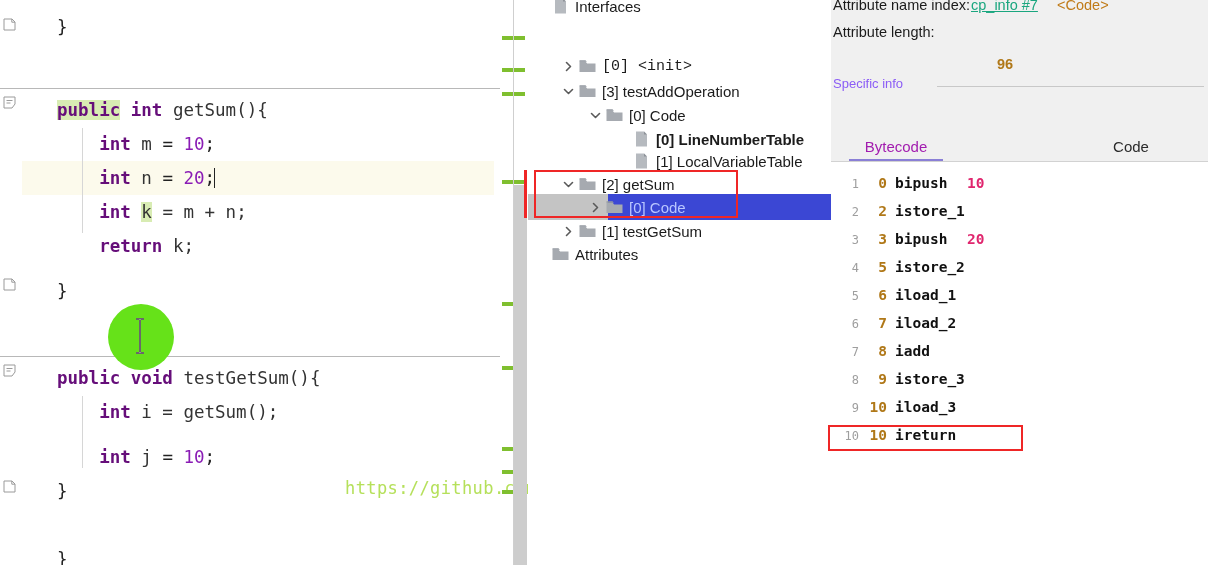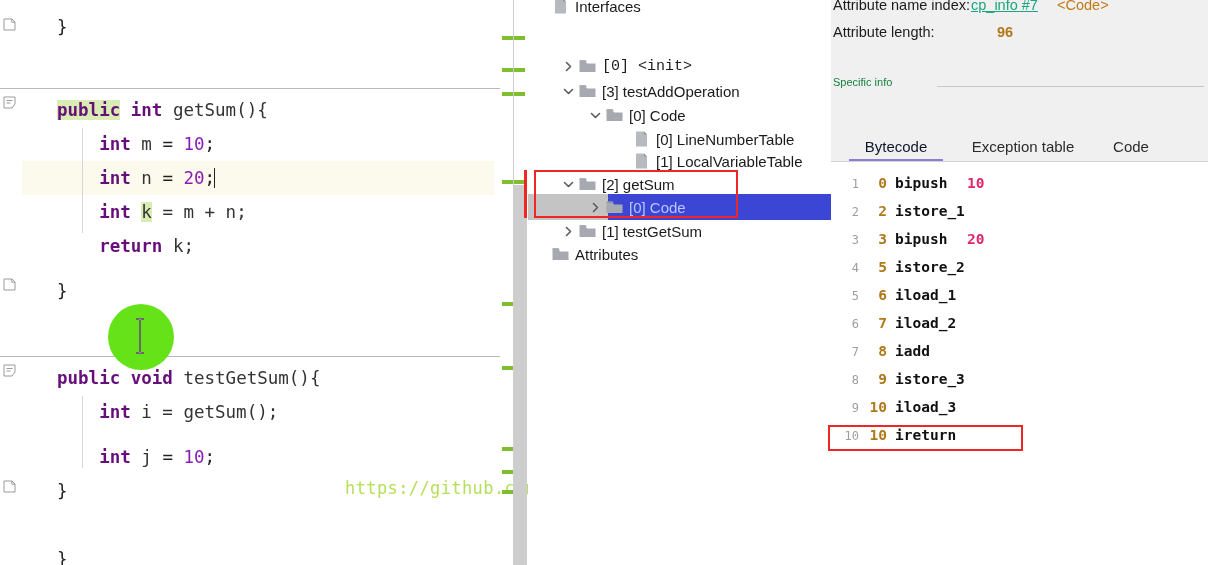--- a/index.html
+++ b/index.html
@@ -138,37 +138,37 @@
   .attr-label { position: absolute; left: 2px; }
   .attr-value { position: absolute; }
   .cp-link {
     color: #1aa67f; text-decoration: underline; cursor: pointer;
   }
   .cp-extra { color: #c07b18; }
   .attr-num { color: #b07818; font-weight: bold; }
 
   #specific-info-title {
     position: absolute; left: 2px; top: 76px;
-    font-size: 11px; color: #15803d;
+    font-size: 13px; color: #8b5cf6;
   }
   #specific-info-rule {
     position: absolute; left: 106px; top: 86px; right: 4px;
     border-top: 1px solid #c8c8c8; height: 0;
   }
 
   #tabs {
     position: absolute; left: 0; top: 130px; right: 0; height: 32px;
   }
   .tab {
     position: absolute; top: 0; height: 32px;
     font-size: 15px; color: #2b2b2b;
     display: flex; align-items: center; justify-content: center;
     box-sizing: border-box;
   }
-  .tab.active { color: #0f172a; }
+  .tab.active { color: #a21caf; }
   .tab.active::after {
     content: ""; position: absolute; left: 0; right: 0; bottom: 0;
     height: 3px; background: #8a7fd6;
   }
   #tabs-underline {
     position: absolute; left: 0; top: 161px; right: 0; height: 1px;
     background: #d2d2d2;
   }
 
   #bytecode-panel {
@@ -319,21 +319,21 @@
           </svg>
         </div>
         <div class="node-icon" style="left: 77px;">
           <svg width="17" height="14" viewBox="0 0 17 14">
             <path d="M0.5 2.5 h6 l1.6 2 h8.4 v8.5 H0.5 z" fill="#a6aab0"></path>
             <path d="M0.5 1.2 h6 l1.4 1.6 H0.5 z" fill="#9398a0"></path>
           </svg>
         </div>
         <div class="tree-label" style="left: 101px;">[0] Code</div>
       </div>
-      <div class="tree-row" style="top: 126px;">
+      <div class="tree-row" style="top: 126px; font-weight: bold;">
         <div class="node-icon" style="left: 104px;">
           <svg width="13" height="16" viewBox="0 0 13 16">
             <path d="M1 0.5 h8 l3 3 v12 H1 z" fill="#b6babf"></path>
             <path d="M9 0.5 v3 h3 z" fill="#8e9299"></path>
           </svg>
         </div>
         <div class="tree-label" style="left: 128px;">[0] LineNumberTable</div>
       </div>
       <div class="tree-row" style="top: 148px;">
         <div class="node-icon" style="left: 104px;">
@@ -402,30 +402,29 @@
   <div id="detail-pane">
 
     <div id="attr-rows">
         <div class="attr-row" style="top: -3px;">
           <span class="attr-label">Attribute name index:</span>
           <span class="attr-value cp-link" style="left: 140px; color: rgb(26, 166, 127);">cp_info #7</span>
           <span class="attr-value cp-extra" style="left: 226px;">&lt;Code&gt;</span>
         </div>
         <div class="attr-row" style="top: 24px;">
           <span class="attr-label">Attribute length:</span>
-          <span class="attr-value attr-num" style="left: 166px; color: rgb(176, 120, 24);">96</span>
+          <span class="attr-value attr-num" style="left: 166px; color: rgb(176, 120, 24); margin-top: 32px;">96</span>
         </div>
       </div>
 
     <div id="specific-info-title">Specific info</div>
     <div id="specific-info-rule"></div>
 
     <div id="tabs">
         <div class="tab active" style="left: 18px; width: 94px; --acc: #8a7fd6;">Bytecode</div>
-        <div class="tab" style="left: 120px; width: 144px;">Exception table</div>
         <div class="tab" style="left: 272px; width: 56px;">Code</div>
       </div>
     <div id="tabs-underline"></div>
 
     <div id="bytecode-panel">
         <div class="bc-row" style="top: 9px;">
           <span class="bc-linenum">1</span>
           <span class="bc-offset" style="color: rgb(176, 120, 24);">0</span>
           <span class="bc-mnemonic">bipush</span>
           <span class="bc-operand" style="left: 136px; color: rgb(224, 38, 110);">10</span>

